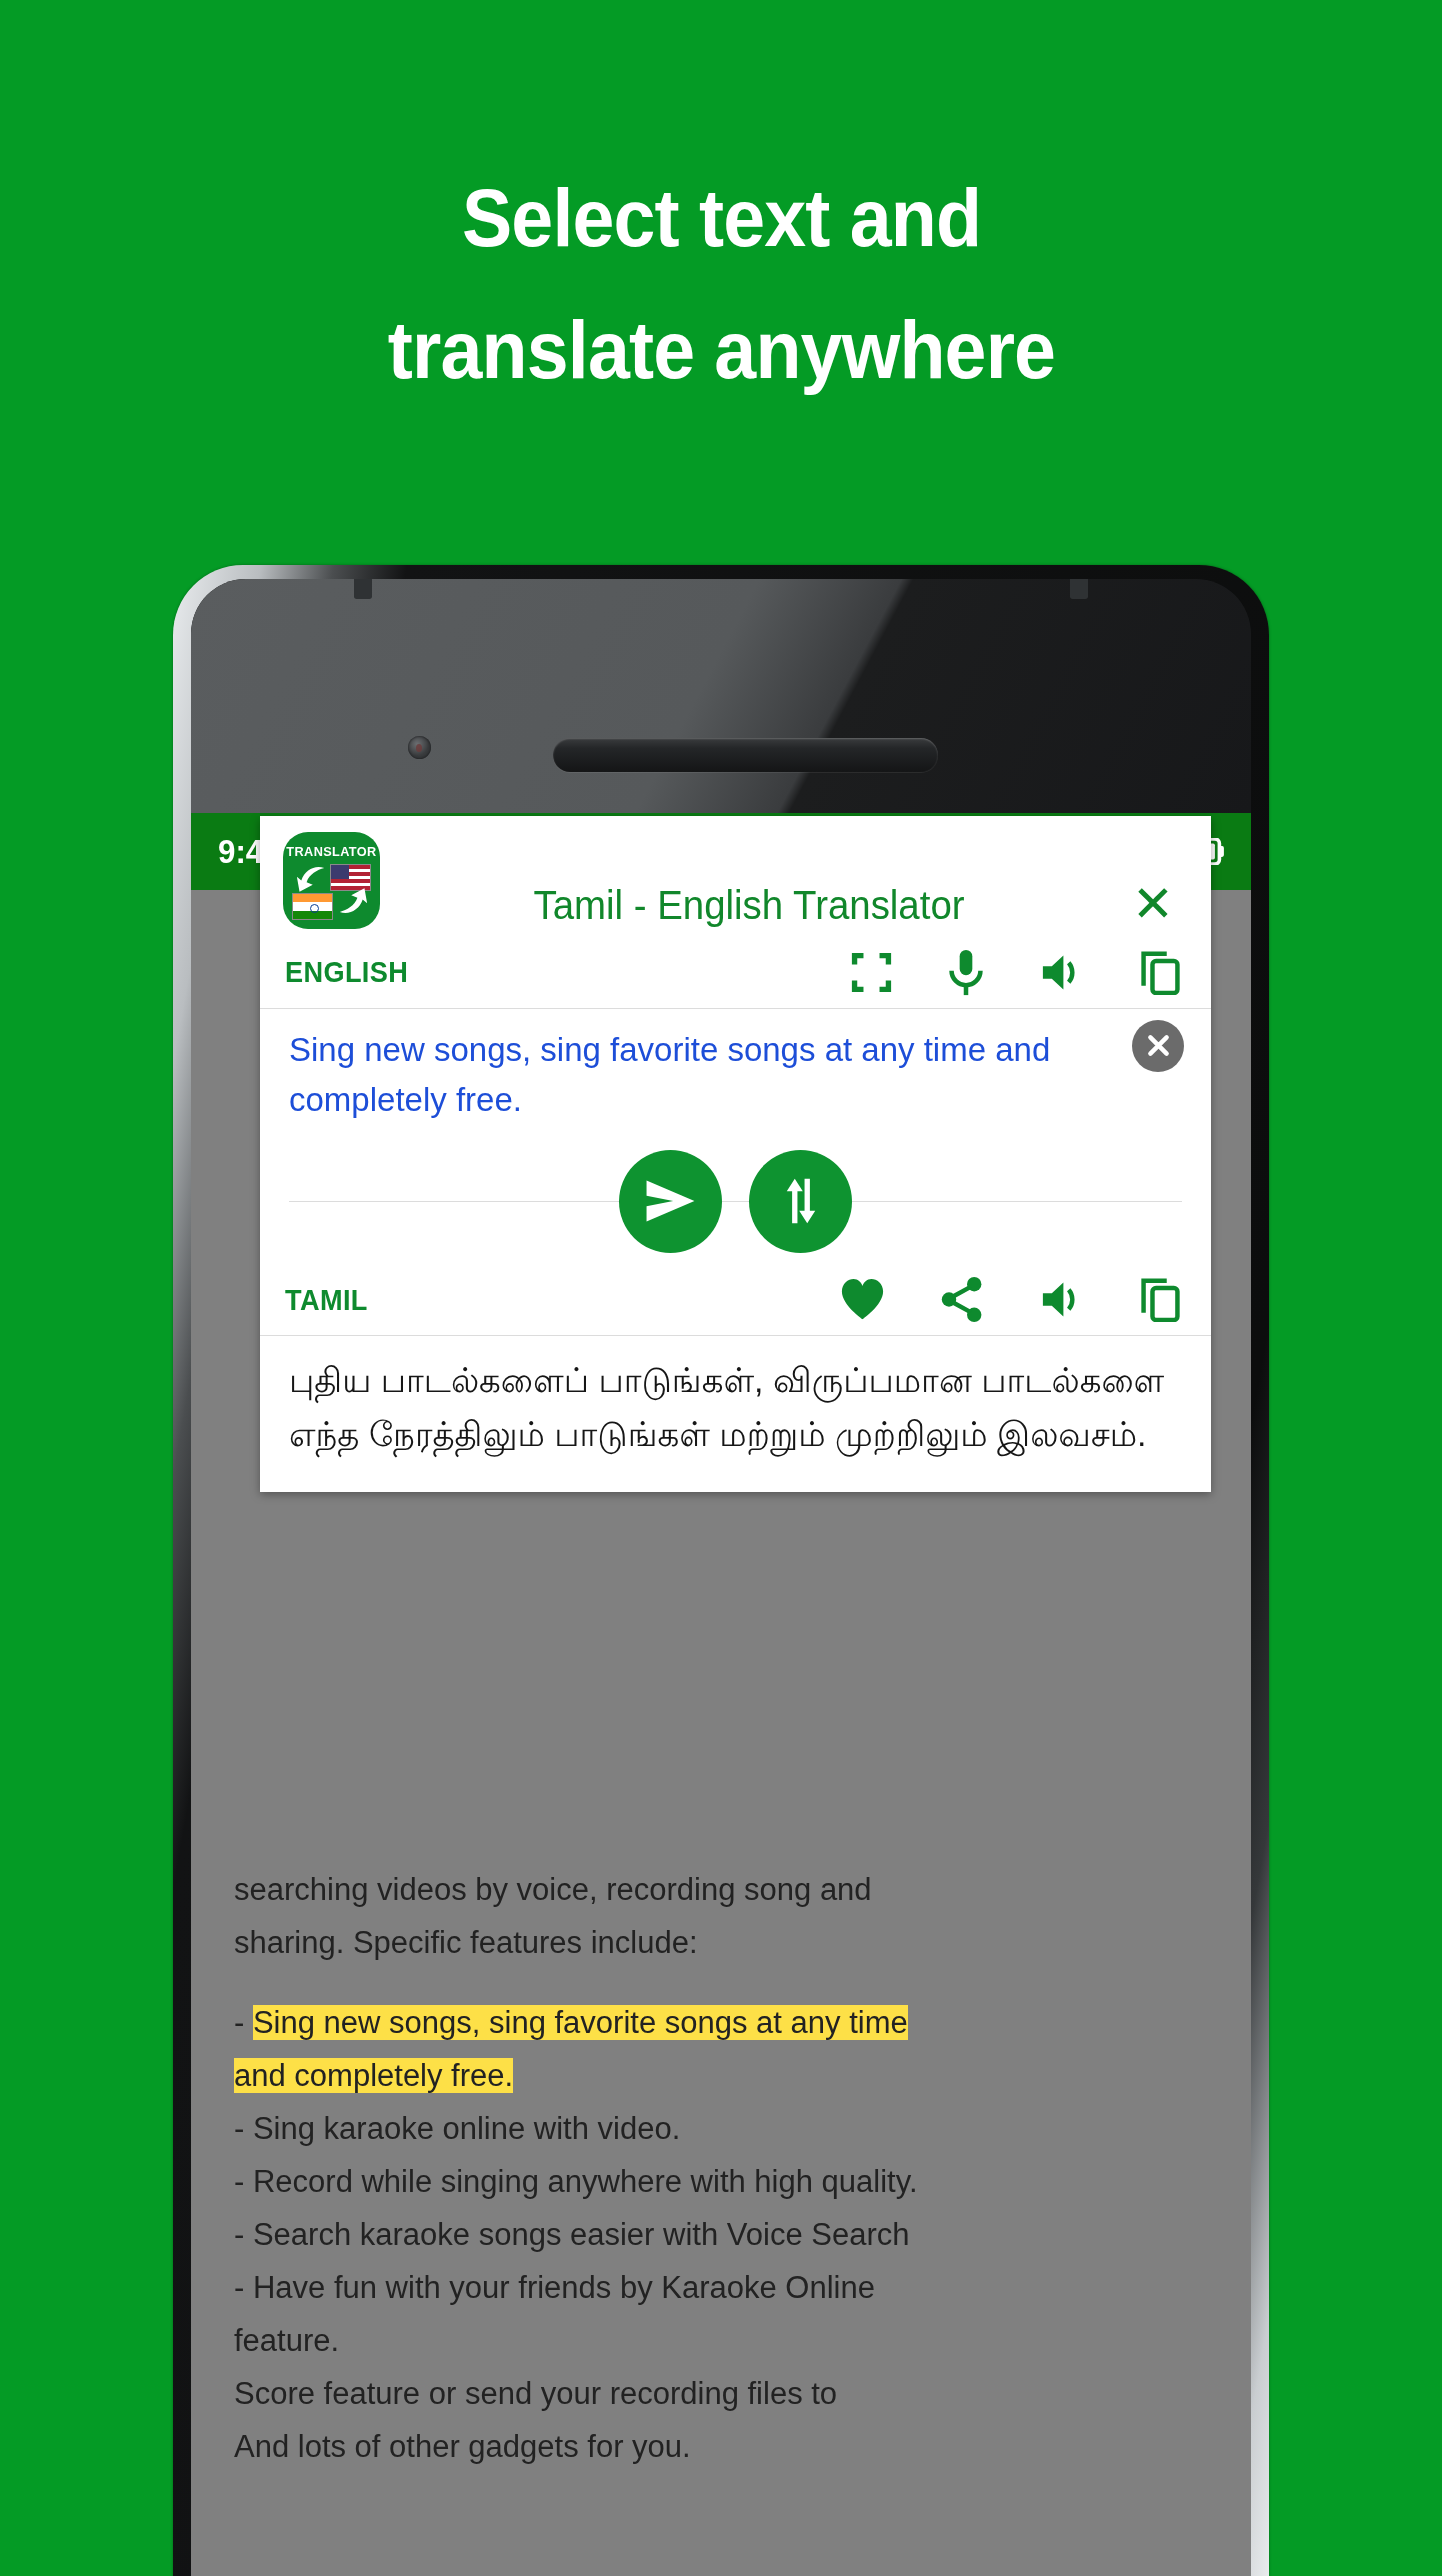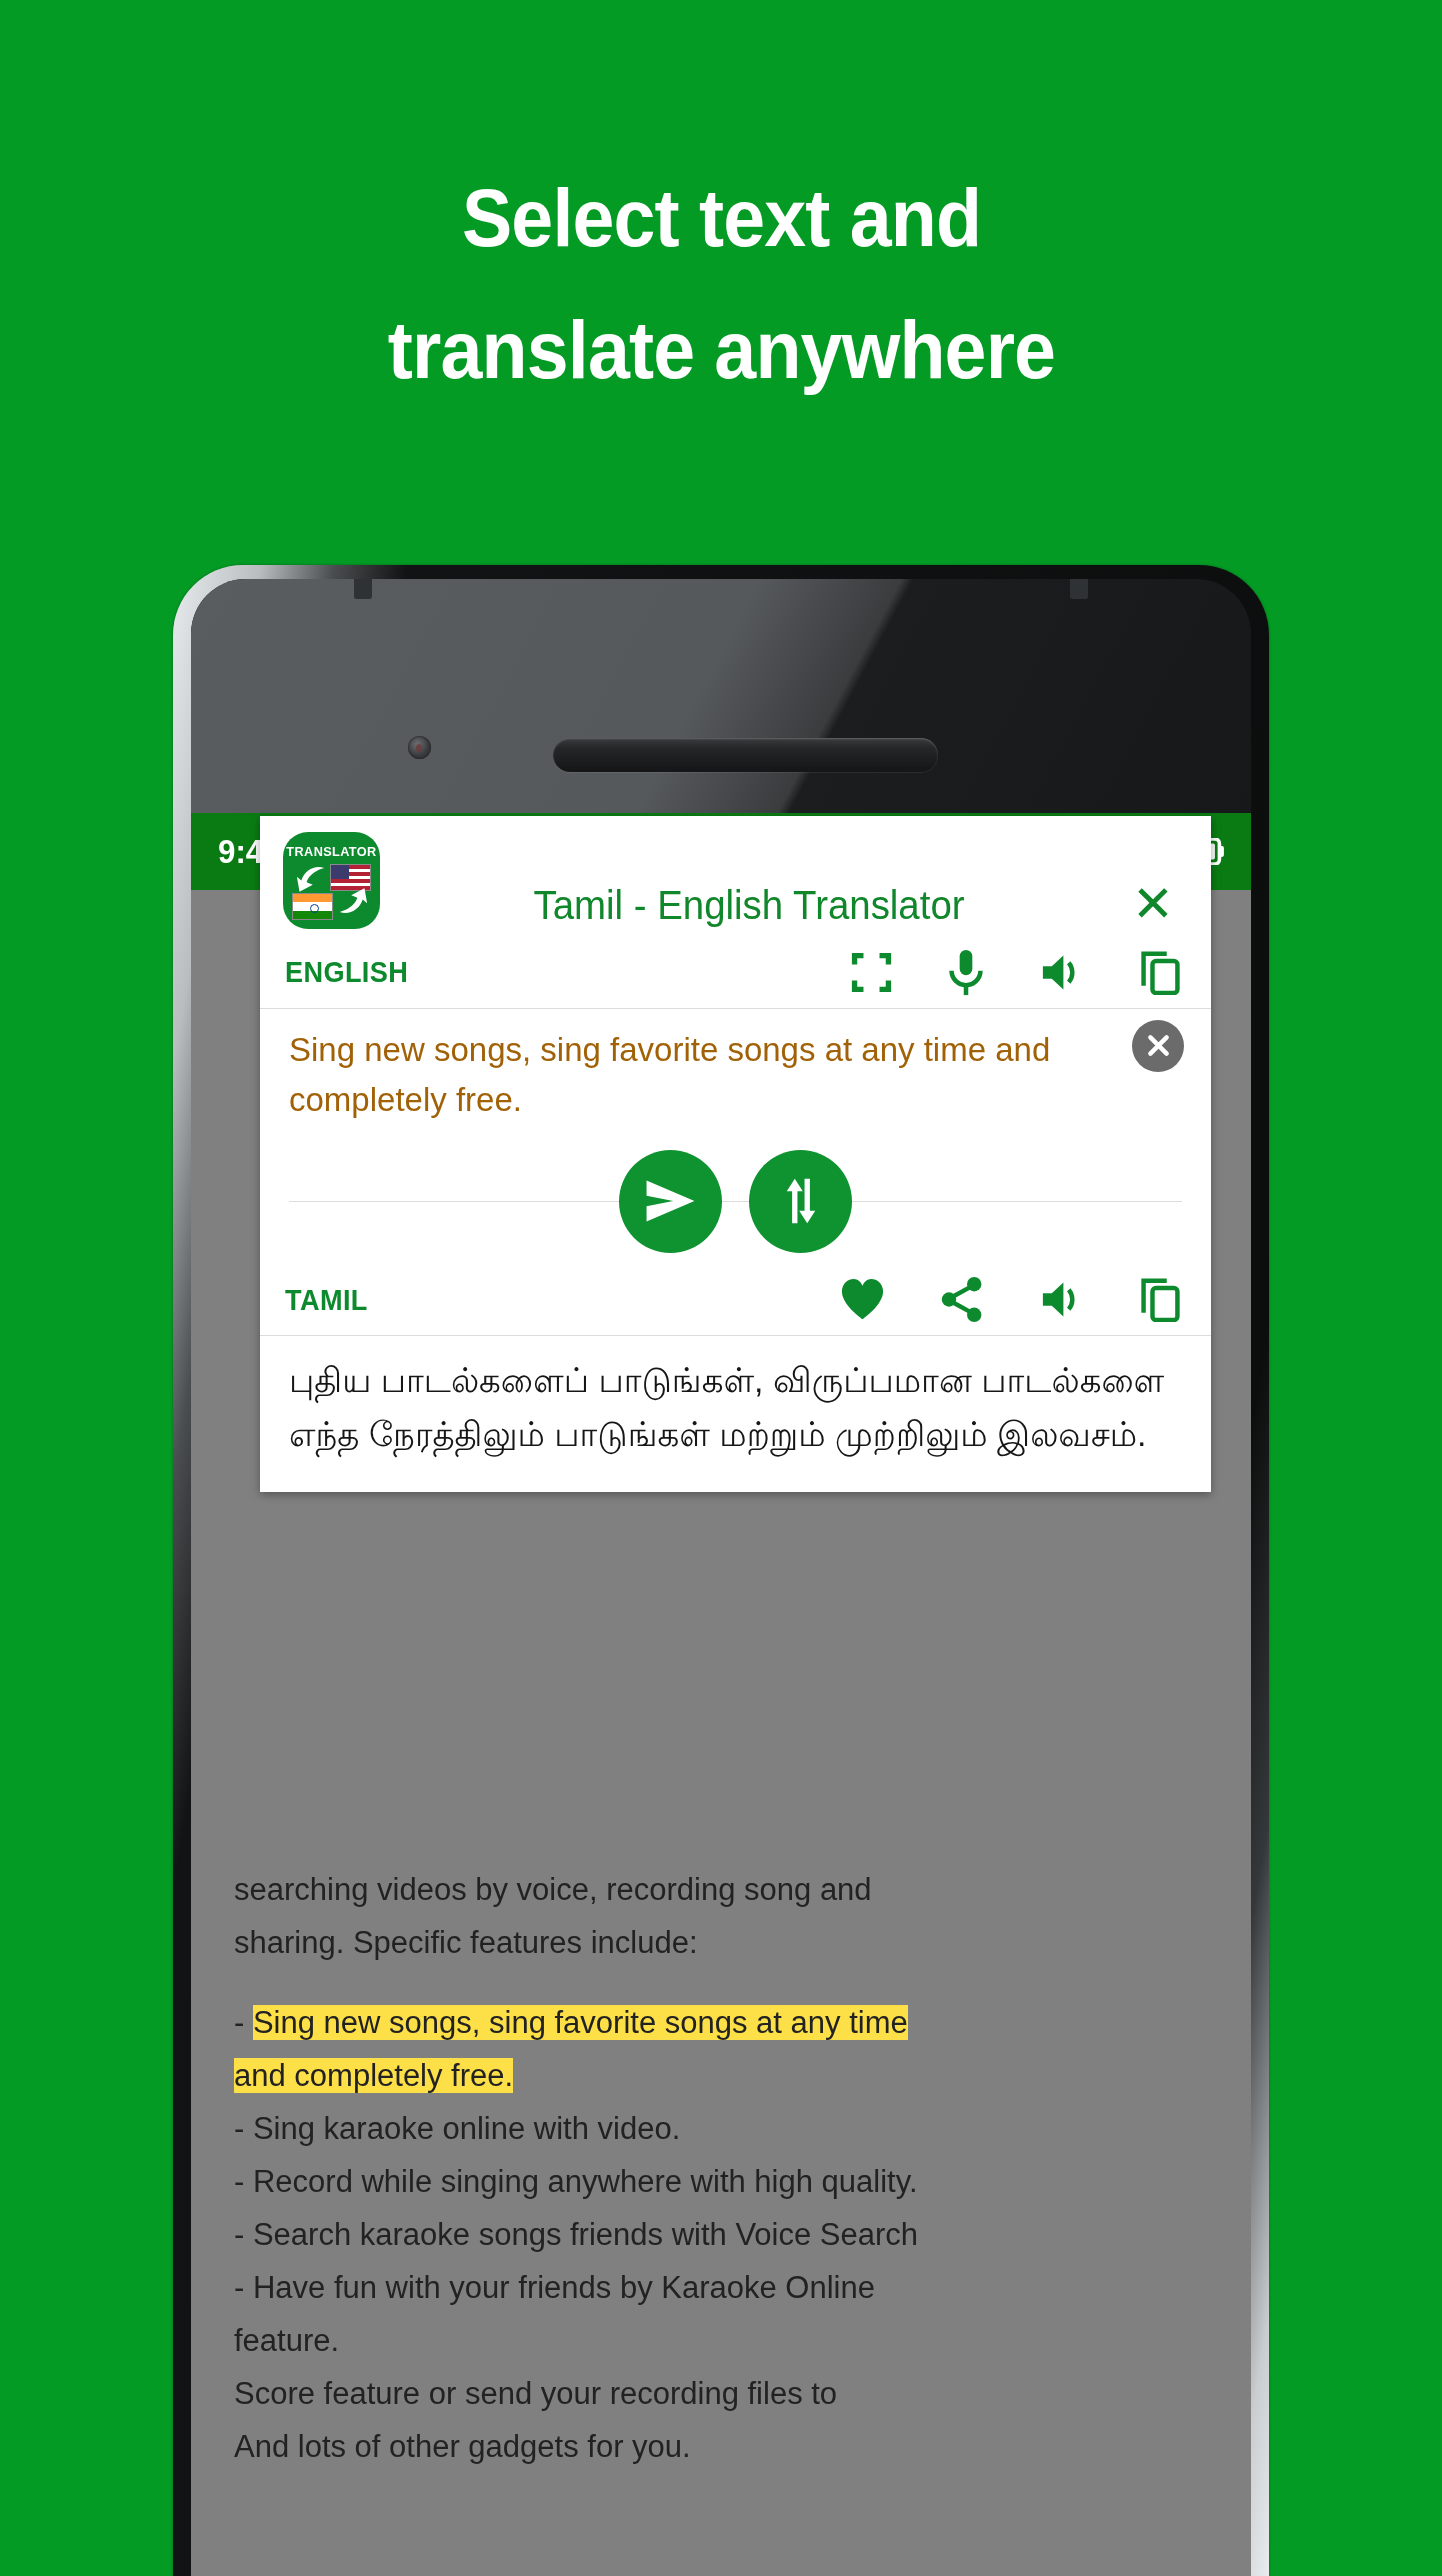--- a/index.html
+++ b/index.html
@@ -186,21 +186,21 @@
     letter-spacing:0.4px; transform:scaleX(.92); transform-origin:left center;
   }
   .lang-sp{ flex:1; }
   .lang-icons{ display:flex; align-items:center; gap:55px; padding-right:5.4px; }
 
   .divider{ height:0.9px; background:#DCDCDC; margin:0 0; }
 
   .src-text{
     position:relative;
     padding:16px 32px 9px 29px;
-    font-size:33px; line-height:50px; color:#a16207;
+    font-size:33px; line-height:50px; color:#1d4ed8;
     min-height:107px;
   }
   .clear-btn{
     position:absolute; right:27px; top:10.7px;
     width:52px; height:52px; border-radius:50%;
     background:#6B6B6B;
     display:flex; align-items:center; justify-content:center;
   }
 
   .actions{
@@ -277,21 +277,21 @@
 
       <div class="bgcontent">
         <div style="height:953px"></div>
         <div class="bgline">searching videos by voice, recording song and</div>
         <div class="bgline">sharing. Specific features include:</div>
         <div class="bgline gap"></div>
         <div class="bgline">- <span class="sel" id="selLine1">Sing new songs, sing favorite songs at any time</span></div>
         <div class="bgline"><span class="sel" id="selLine2">and completely free.</span></div>
         <div class="bgline">- Sing karaoke online with video.</div>
         <div class="bgline">- Record while singing anywhere with high quality.</div>
-        <div class="bgline">- Search karaoke songs friends with Voice Search</div>
+        <div class="bgline">- Search karaoke songs easier with Voice Search</div>
         <div class="bgline">- Have fun with your friends by Karaoke Online</div>
         <div class="bgline">feature.</div>
         <div class="bgline">Score feature or send your recording files to</div>
         <div class="bgline">And lots of other gadgets for you.</div>
       </div>
 
       <div class="dialog">
 
         <div class="dlg-head">
           <div class="appicon">

